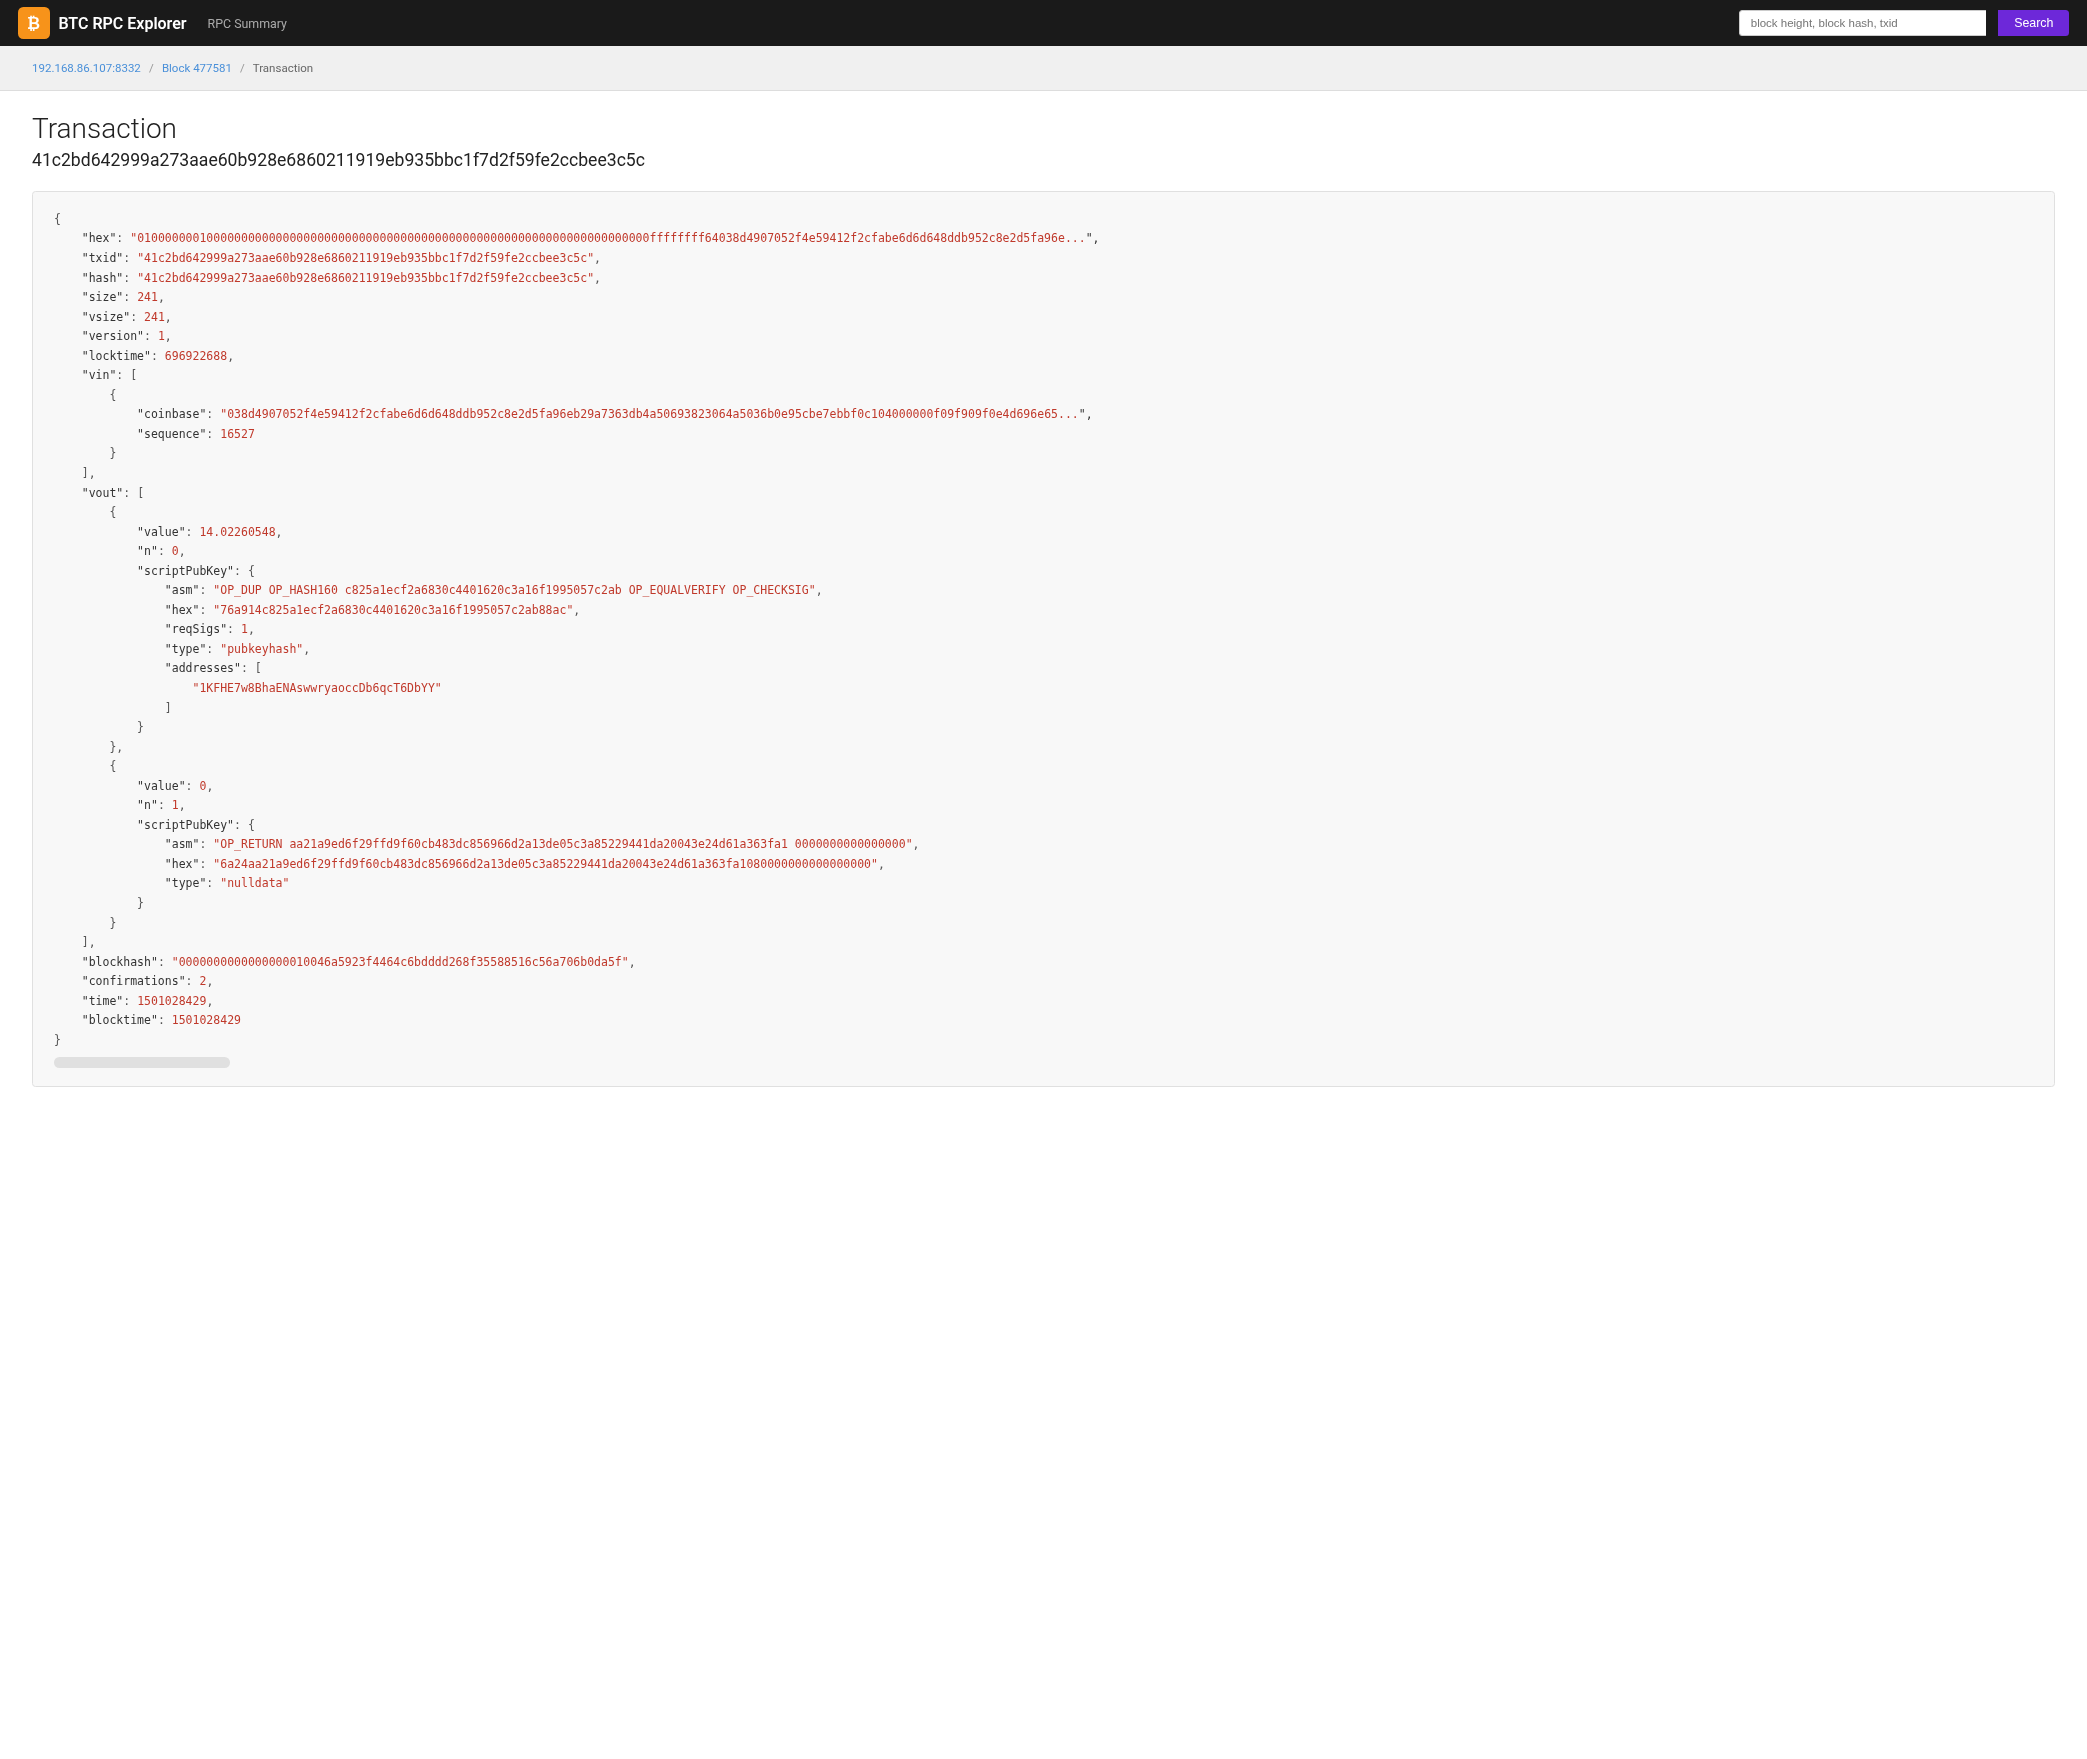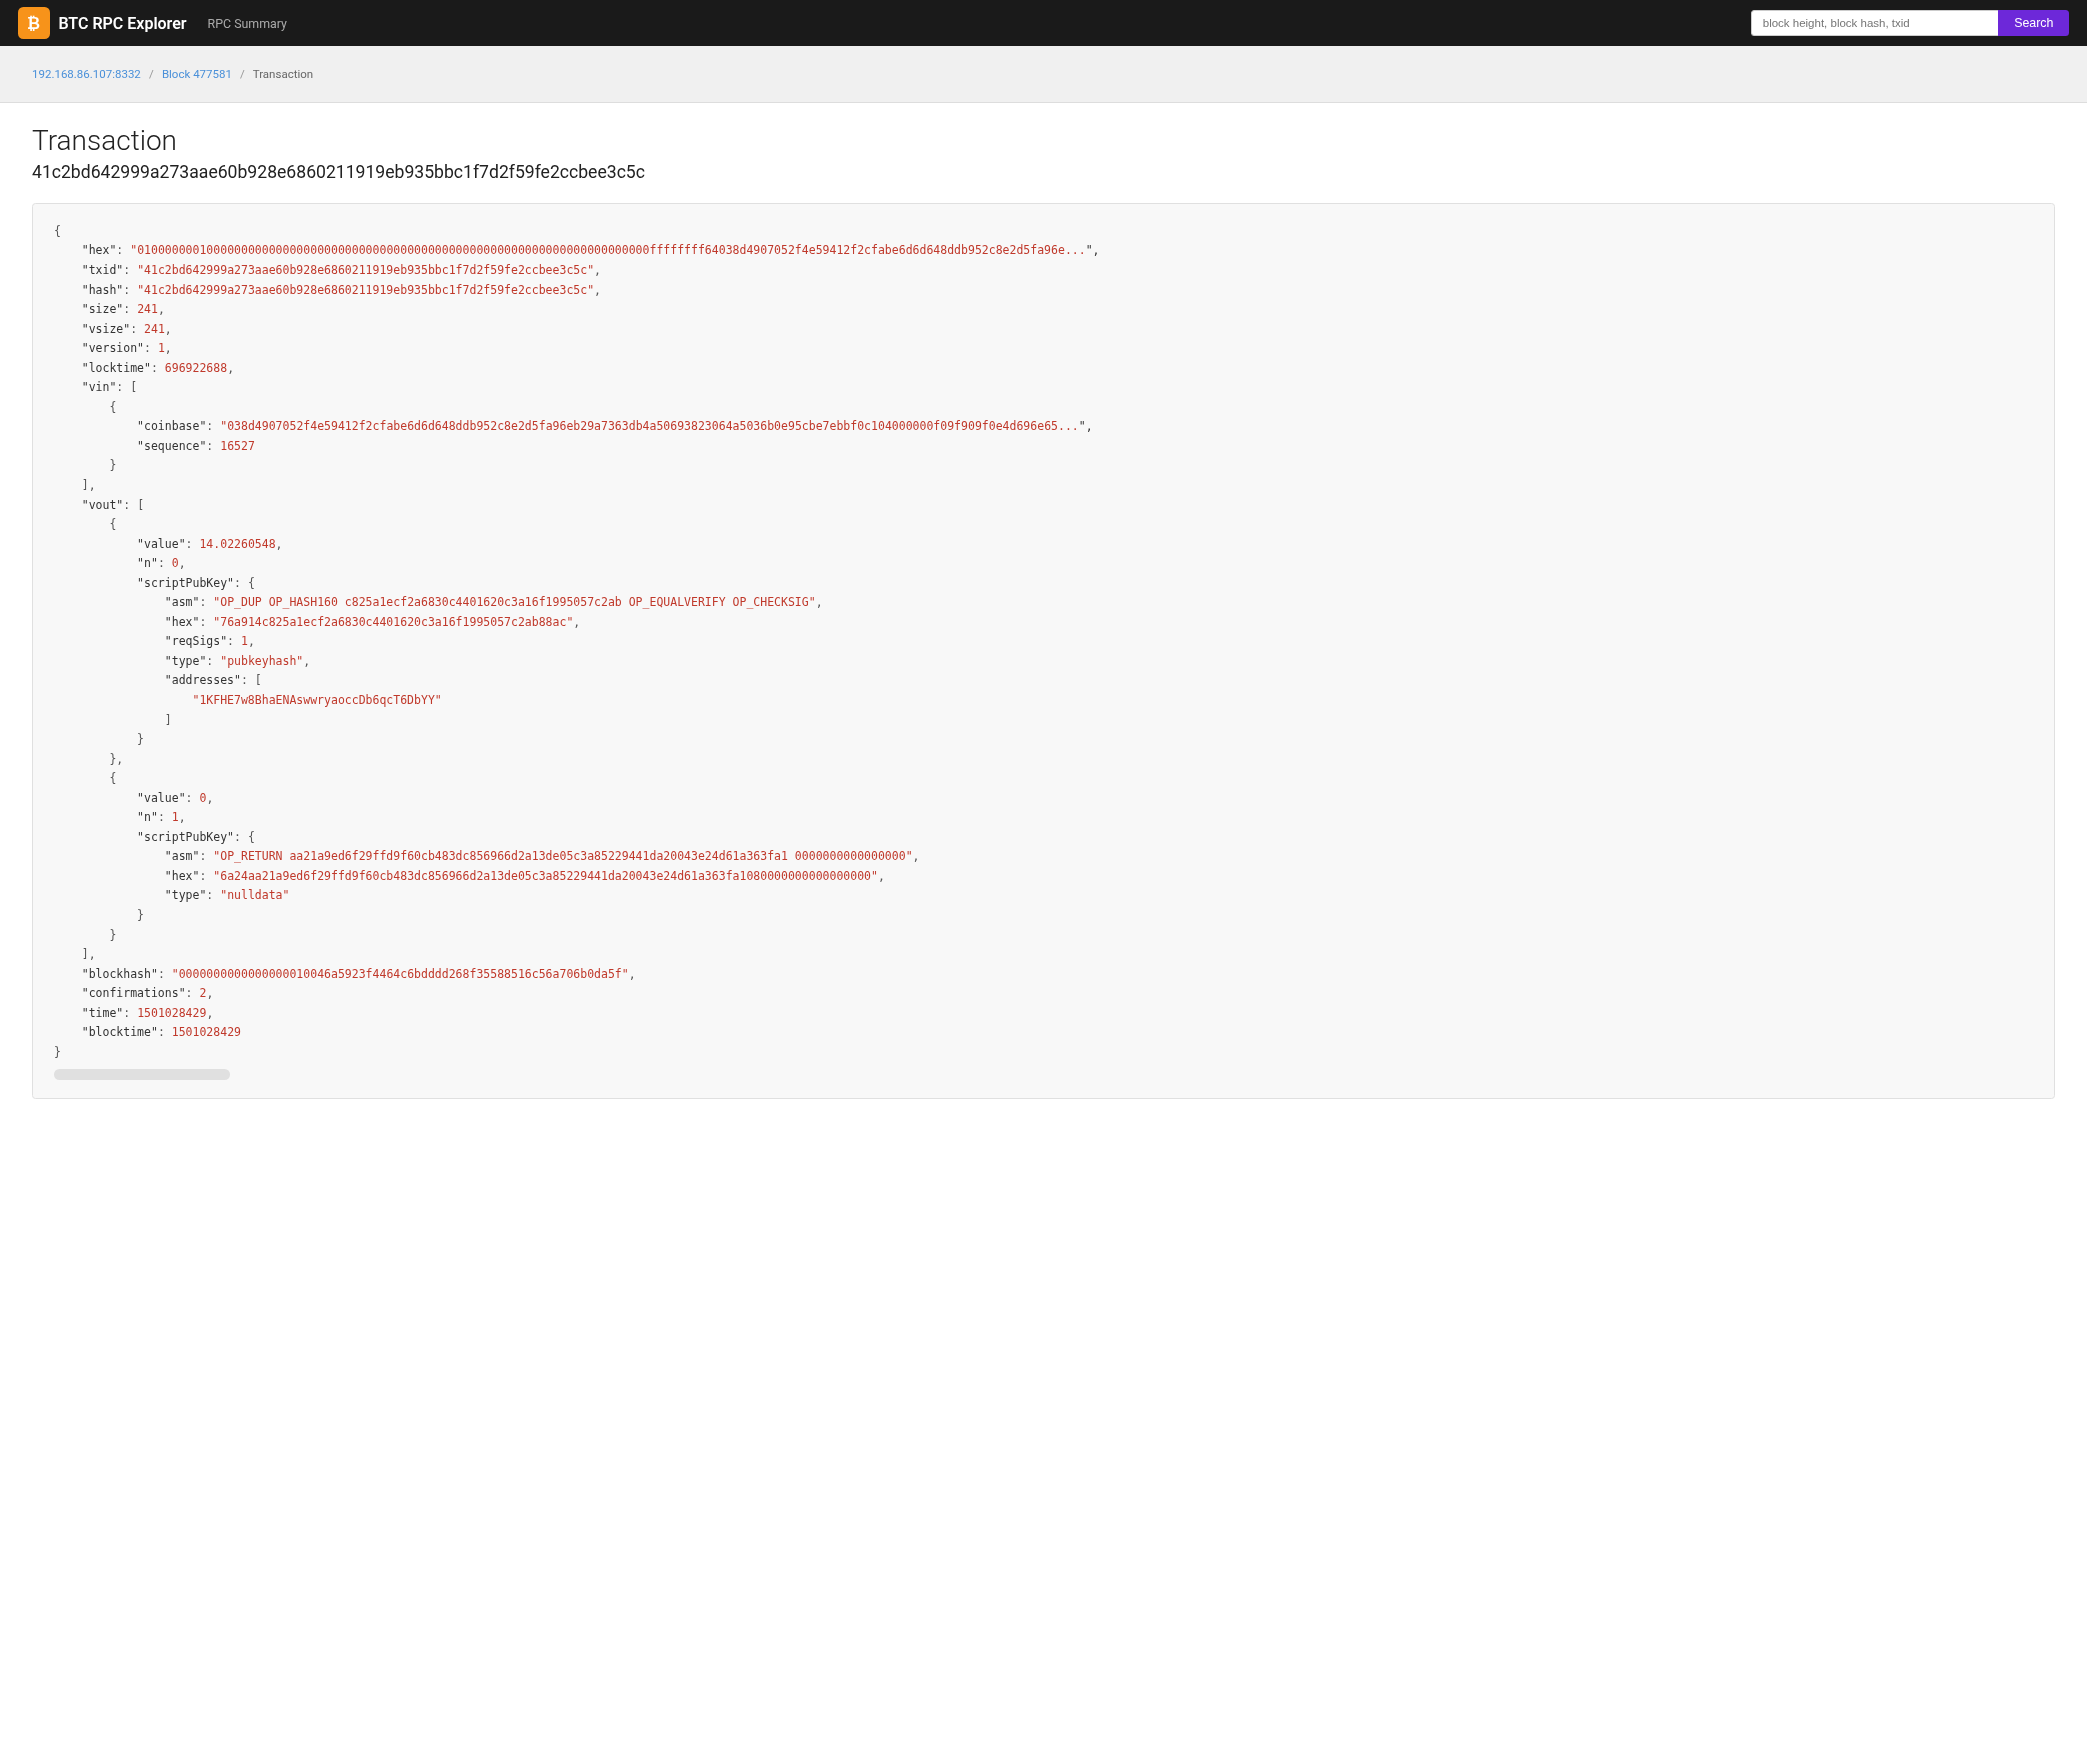--- a/index.html
+++ b/index.html
@@ -44,21 +44,21 @@
     }
     .navbar-link {
       color: #aaa;
       text-decoration: none;
       font-size: 12.4px;
       margin-left: 7px;
     }
     .navbar-search {
       margin-left: auto;
       display: flex;
-      gap: 0;
+      gap: 12px;
     }
     .search-input {
       width: 247px;
       padding: 6.2px 10.6px;
       border: 0.9px solid #ccc;
       border-right: none;
       border-radius: 3.5px 0 0 3.5px;
       font-size: 11.5px;
       outline: none;
       background: white;
@@ -71,21 +71,21 @@
       border-radius: 0 3.5px 3.5px 0;
       cursor: pointer;
       font-size: 12.4px;
       font-weight: 500;
     }
 
     
     .breadcrumb-bar {
       background: #f0f0f0;
       border-bottom: 0.9px solid #ddd;
-      padding: 21px 32px;
+      padding: 15px 32px;
       font-size: 11.5px;
       color: #666;
     }
     .breadcrumb-bar a {
       color: #4a90d9;
       text-decoration: none;
     }
     .breadcrumb-sep { margin: 0 5.3px; color: #999; }
 
     

